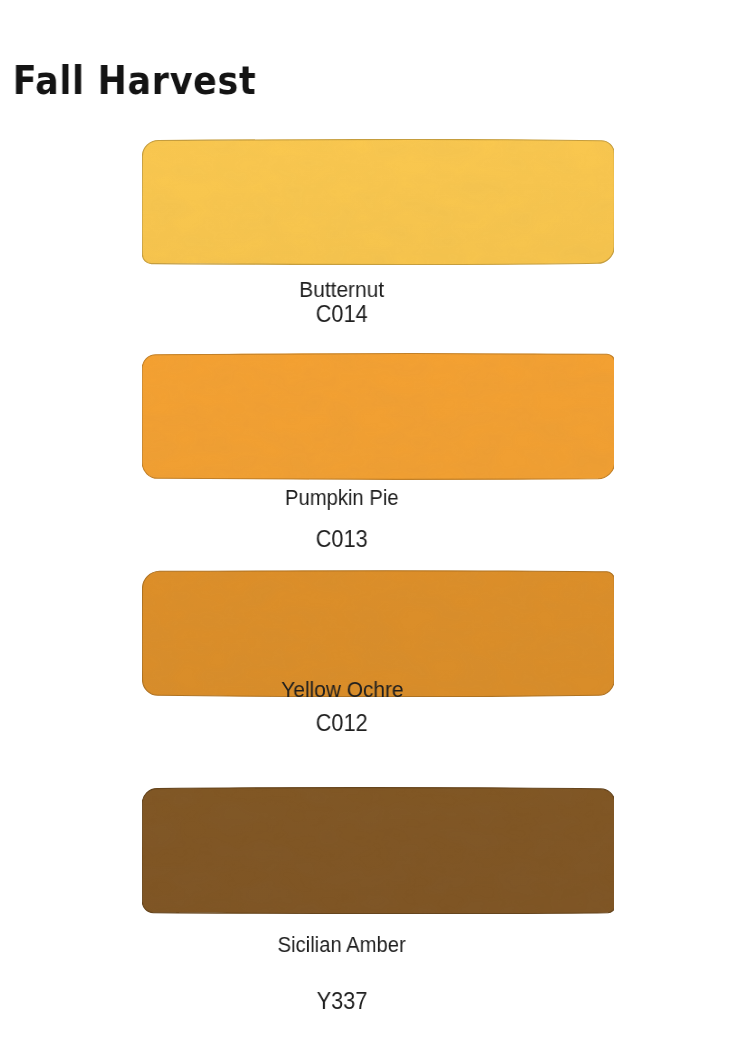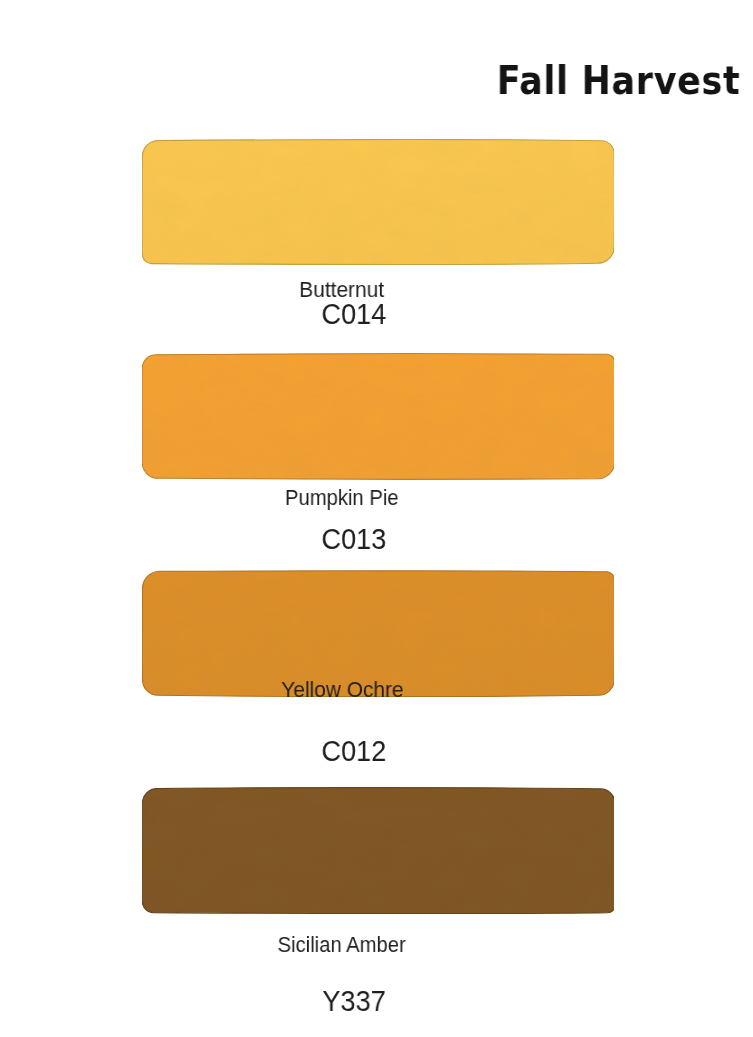--- a/index.html
+++ b/index.html
@@ -3,48 +3,48 @@
 <meta charset="utf-8">
 <title>Fall Harvest</title>
 <style>
   html,body{margin:0;padding:0;}
   body{width:753px;height:1037px;background:#ffffff;
        font-family:"Liberation Sans",sans-serif;overflow:hidden;
        -webkit-font-smoothing:antialiased;}
   .page{position:relative;width:753px;height:1037px;background:#ffffff;overflow:hidden;}
 
   
-  .title{position:absolute;left:0;top:62px;width:753px;text-align:right;
+  .title{position:absolute;left:0;top:62px;width:753px;text-align:left;
          font-family:"DejaVu Sans","Liberation Sans",sans-serif;
          font-weight:700;font-size:38.5px;line-height:38px;color:#141414;letter-spacing:0.8px;}
   .title > span{display:inline-block;transform:scaleX(0.905) translateZ(0);transform-origin:center;
          will-change:transform;}
 
   
   .swatch-row{position:absolute;left:0;top:0;width:753px;height:0;}
   .swatch-art{position:absolute;left:142px;display:block;}
 
   .label-name,.label-code{position:absolute;left:0;width:684px;text-align:center;
          font-family:"Liberation Sans",sans-serif;
          font-size:22px;line-height:22px;color:#1f1f1f;white-space:nowrap;}
-  .label-code{font-size:30px;line-height:22.5px;padding-left:12px;}
+  .label-code{font-size:24px;line-height:22.5px;}
   .label-name > span,.label-code > span{display:inline-block;transform-origin:center;
          transform:scaleX(0.95) translateZ(0);will-change:transform;}
   .label-code > span{transform:scaleX(0.905) translateZ(0);}
 
   
   #row0 .swatch-art{top:139px}
   #row0 .label-name{top:279px} #row0 .label-code{top:303px}
   
   #row1 .swatch-art{top:353px}
   #row1 .label-name{top:487px} #row1 .label-code{top:528px}
   #row1 .label-name > span{transform:scaleX(0.92) translateZ(0)}
   
   #row2 .swatch-art{top:570px}
-  #row2 .label-name{top:679px} #row2 .label-code{top:740px}
+  #row2 .label-name{top:679px} #row2 .label-code{top:712px}
   
   #row3 .swatch-art{top:787px}
   #row3 .label-name{top:934px} #row3 .label-code{top:990px}
   #row3 .label-name > span{transform:scaleX(0.92) translateZ(0)}
 </style>
 </head>
 <body>
 
 <div class="page">
 

